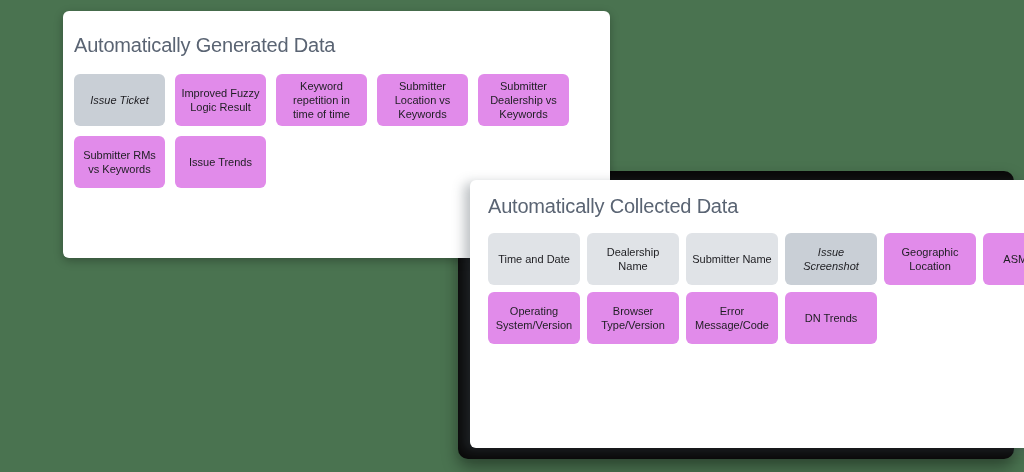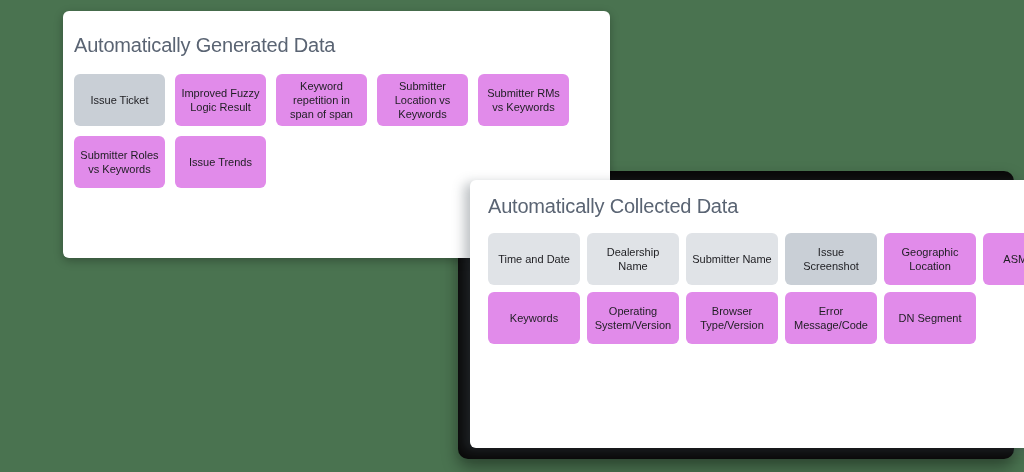--- a/index.html
+++ b/index.html
@@ -83,51 +83,50 @@
     height: 52px;
     border-radius: 6px;
     padding: 3px 6px;
     font-size: 11px;
     line-height: 14px;
     color: var(--chip-text, #1D1D21);
   }
   .card-generated .chip { width: 91px; }
   .card-collected .chip { width: 92px; }
   .chip.purple     { background: var(--purple, #E18BEA); }
-  .chip.gray       { background: var(--gray, #C9CFD6); }
+  .chip.gray       { background: var(--gray, #C9CFD6); font-style: italic; }
   .chip.light_gray { background: var(--light-gray, #E0E3E7); }
 </style>
 </head>
 <body>
 
 <div class="stage">
   <div class="black-frame"></div>
 
   <div class="card card-generated">
     <h2>Automatically Generated Data</h2>
     <div class="chips" id="generated-chips">
         <div class="chip gray">Issue Ticket</div>
         <div class="chip purple">Improved Fuzzy Logic Result</div>
-        <div class="chip purple">Keyword repetition in span of span</div>
+        <div class="chip purple">Keyword repetition in time of time</div>
         <div class="chip purple">Submitter Location vs Keywords</div>
+        <div class="chip purple">Submitter Dealership vs Keywords</div>
         <div class="chip purple">Submitter RMs vs Keywords</div>
-        <div class="chip purple">Submitter Roles vs Keywords</div>
         <div class="chip purple">Issue Trends</div>
       </div>
   </div>
 
   <div class="card card-collected">
     <h2>Automatically Collected Data</h2>
     <div class="chips" id="collected-chips">
         <div class="chip light_gray">Time and Date</div>
         <div class="chip light_gray">Dealership Name</div>
         <div class="chip light_gray">Submitter Name</div>
         <div class="chip gray">Issue Screenshot</div>
         <div class="chip purple">Geographic Location</div>
         <div class="chip purple">ASM/RSM</div>
-        <div class="chip purple">Keywords</div>
         <div class="chip purple">Operating System/Version</div>
         <div class="chip purple">Browser Type/Version</div>
         <div class="chip purple">Error Message/Code</div>
-        <div class="chip purple">DN Segment</div>
+        <div class="chip purple">DN Trends</div>
       </div>
   </div>
 </div>
 
 </body></html>

